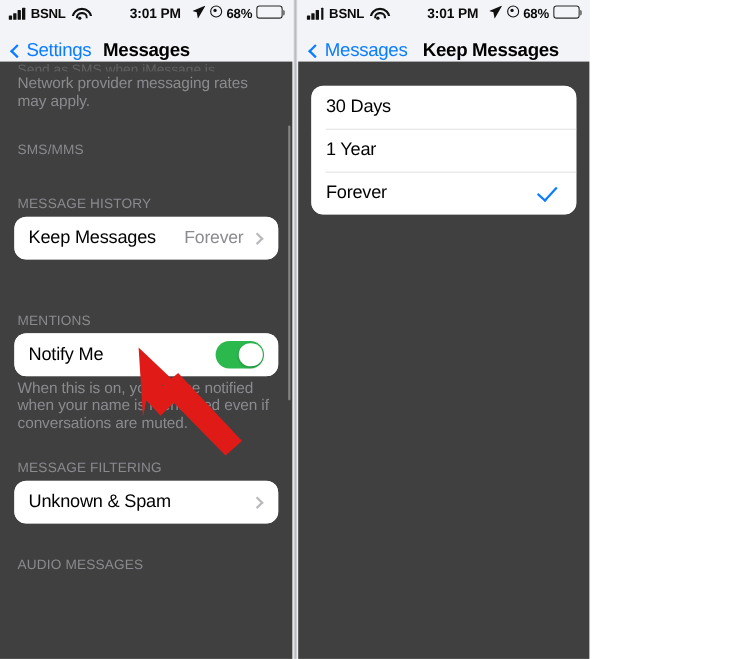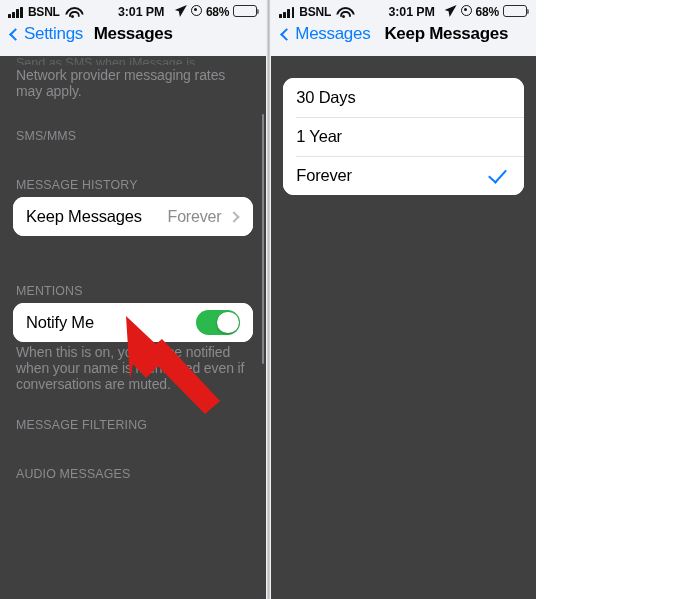--- a/index.html
+++ b/index.html
@@ -101,21 +101,21 @@
   .batt::after {
     content:""; position:absolute; right:-3.2px; top:3.3px;
     width:2px; height:4.4px; background:#7a7a7a; border-radius:0 1.5px 1.5px 0;
   }
   .batt-fill { height: 100%; background: #121212; border-radius: 1.4px; width: 68%; }
 
   
   .navbar {
     height: 32px;
     background: #f3f4f7;
-    display: flex; align-items: flex-start;
+    display: flex; align-items: flex-end;
     position: relative;
     padding-left: 8px;
   }
   .nav-back {
     display: flex; align-items: center; gap: 4px;
     color: #0a7cff; cursor: pointer;
   }
   .chev-left {
     width: 9px; height: 9px;
     border-left: 2.6px solid #0a7cff;
@@ -301,20 +301,28 @@
             <span class="toggle on">
                 <span class="knob"></span>
               </span>
           </span>
         </div>
       </div>
       <div class="footnote">When this is on, you will be notified when your name is mentioned even if conversations are muted.</div>
 
       <div class="spacer-26"></div>
       <div class="group-header">MESSAGE FILTERING</div>
+      <div class="card">
+        <div class="row">
+          <span class="row-label">Unknown &amp; Spam</span>
+          <span class="row-right">
+            <span class="chev-right"></span>
+          </span>
+        </div>
+      </div>
 
       <div class="spacer-30"></div>
       <div class="group-header">AUDIO MESSAGES</div>
 
       <div class="scroll-hint"></div>
     </div>
 
     <svg class="arrow-svg" viewBox="0 0 336 599">
       <g fill="#e01b17">
         <path d="M126,316 L161,349 L147,350 L160,364 L146,378 L133,364 L130,379 Z"></path>

